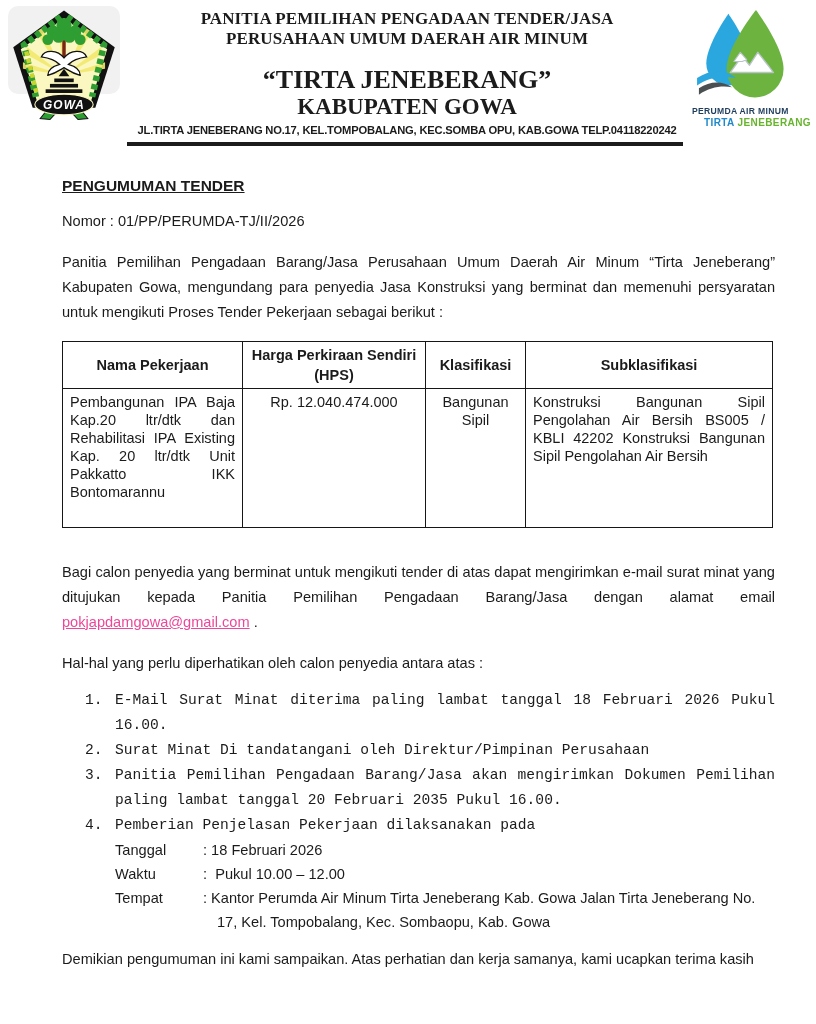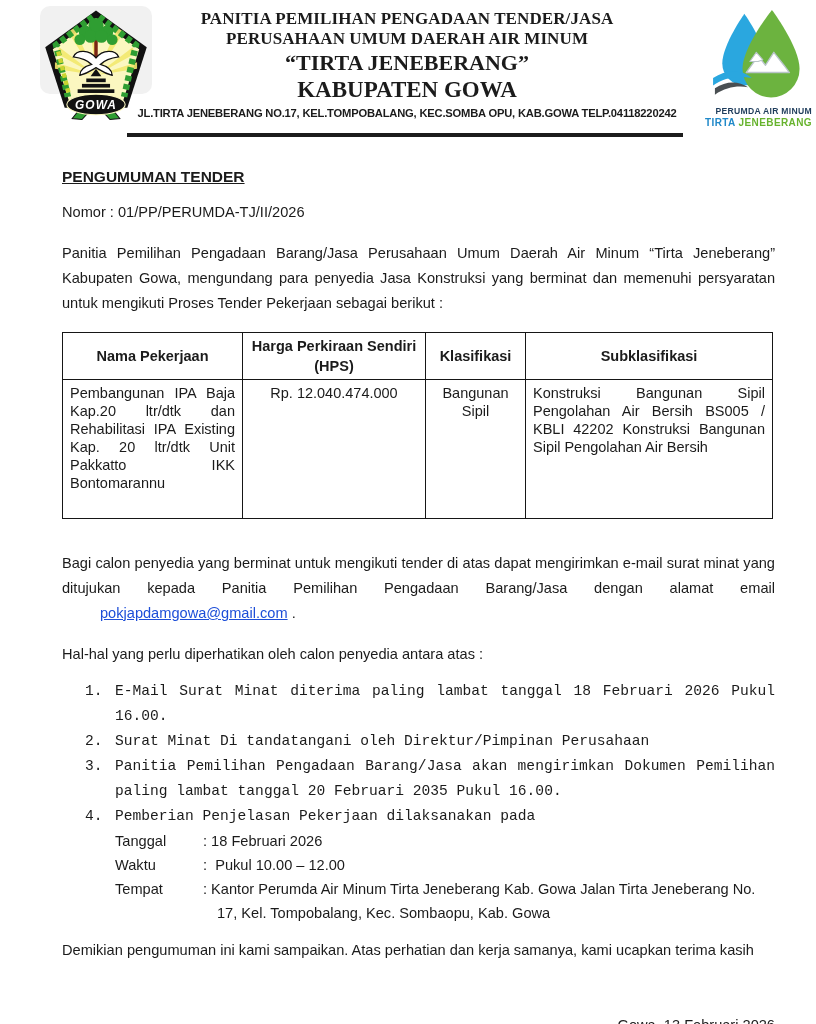--- a/index.html
+++ b/index.html
@@ -3,28 +3,28 @@
 <meta charset="utf-8">
 <style>
   * { margin:0; padding:0; box-sizing:border-box; }
   html,body { background:#ffffff; }
   body { font-family:"Liberation Sans", sans-serif; color:#1b1b1b; }
   .page { position:relative; width:816px; height:1024px; background:#ffffff; overflow:hidden; }
 
   
   .letterhead { display:flex; align-items:flex-start; padding:6px 4px 0 8px; }
   .logo-left-wrap { width:114px; flex:0 0 114px; position:relative; }
-  .logo-left { width:112px; height:88px; background:#f1f1f1; border-radius:10px; padding:2px;margin-left:32px; }
+  .logo-left { width:112px; height:88px; background:#f1f1f1; border-radius:10px; padding:2px; }
   .logo-reflect { width:112px; height:24px; overflow:hidden; opacity:0.14; filter:blur(1px); }
   .head-center { flex:1 1 auto; text-align:center; padding-top:3px; }
   .hc-line1, .hc-line2 { font-family:"Liberation Serif", serif; font-weight:bold; font-size:17px; line-height:20px; letter-spacing:0.1px; }
-  .hc-line3 { font-family:"Liberation Serif", serif; font-weight:bold; font-size:22px; line-height:26px; margin-top:1px; }
+  .hc-line3 { font-family:"Liberation Serif", serif; font-weight:bold; font-size:26px; line-height:26px; margin-top:18px; }
   .hc-line4 { font-family:"Liberation Serif", serif; font-weight:bold; font-size:23px; line-height:27px; }
   .hc-address { font-size:11.2px; font-weight:bold; letter-spacing:-0.2px; line-height:15px; margin-top:3px; white-space:nowrap; }
-  .logo-right { width:120px; flex:0 0 120px; text-align:right; padding-top:4px; }
+  .logo-right { width:120px; flex:0 0 120px; text-align:left; padding-top:4px; }
   .lr-text1 { font-size:8.6px; font-weight:bold; letter-spacing:0.3px; line-height:11px; white-space:nowrap; }
   .lr-text2 { font-size:10px; font-weight:bold; letter-spacing:0.4px; line-height:12px; white-space:nowrap; }
   .divider { margin:4px 0 0 127px; width:556px; height:4px; border-top:2px solid #1c1c1c; border-bottom:2px solid #1c1c1c; }
 
   
   main { padding:0 41px 0 62px; font-size:14.6px; line-height:25px; }
   .title-block { text-align:left; margin-top:28px; }
   .doc-title { display:inline-block; font-weight:bold; font-size:15.5px; text-decoration:underline; line-height:20px; }
   .doc-number { font-size:14.6px; line-height:24px; margin-top:10px; }
   .intro { margin-top:17px; text-align:justify; }
@@ -32,21 +32,21 @@
   table.tender { border-collapse:collapse; table-layout:fixed; width:710px; margin-top:16px; }
   table.tender col.c1 { width:180px; } table.tender col.c2 { width:183px; }
   table.tender col.c3 { width:100px; } table.tender col.c4 { width:247px; }
   table.tender th, table.tender td { border:1.5px solid #161616; font-size:14.5px; }
   table.tender th { font-weight:bold; text-align:center; line-height:20px; padding:3px 4px; }
   table.tender td { vertical-align:top; line-height:18px; padding:4px 7px 26px 7px; }
   td.cell-justify { text-align:justify; }
   td.cell-center { text-align:center; }
 
   .email-para { margin-top:32px; text-align:justify; }
-  a.email-link { color:#1d4ed8; text-decoration:underline; cursor:pointer;margin-left:38px; }
+  a.email-link { color:#ec4899; text-decoration:underline; cursor:pointer; }
   .note-heading { margin-top:16px; }
 
   ol.notes { list-style:none; counter-reset:item; margin:12px 0 0 0; padding:0 0 0 23px; }
   ol.notes li { counter-increment:item; position:relative; padding-left:30px; text-align:justify;font-family:Liberation Mono, monospace; }
   ol.notes li::before { content:counter(item) "."; position:absolute; left:0; }
 
   .details { margin:0 0 0 53px; line-height:24px; }
   .detail-row { display:flex; }
   .detail-label { flex:0 0 88px; }
   .detail-value { flex:1 1 auto; white-space:pre-wrap; padding-left:14px; text-indent:-14px; }
@@ -130,21 +130,21 @@
 
         <path d="M68,0 C68,0 36,40 36,64 a31,31 0 0 0 62,0 C98,40 68,0 68,0 Z" fill="#6cb33f"></path>
 
         <path d="M40,68 L53,50 L61,60 L70,46 L81,60 L87,68 Z" fill="#ffffff" stroke="#b9c4c9" stroke-width="1.5" stroke-linejoin="round"></path>
         <path d="M44,56 L51,46 L58,54 L53,56 Z" fill="#ffffff" stroke="#b9c4c9" stroke-width="1.2" stroke-linejoin="round"></path>
 
         <path d="M4,74 C18,64 36,64 46,74 C32,71 16,73 4,82 Z" fill="#2aa7df"></path>
         <path d="M6,85 C18,77 32,77 42,84 C30,82 18,84 6,92 Z" fill="#4a4f52"></path>
       </svg>
       <div class="lr-text1" style="color:#1f3d5c;">PERUMDA AIR MINUM</div>
-      <div class="lr-text2"><span style="color:#2089c9;">TIRTA</span> <span style="color:#67b32e;">JENEBERANG</span></div>
+      <div class="lr-text2"><span style="color:#2089c9;margin-left:12px;">TIRTA</span> <span style="color:#67b32e;">JENEBERANG</span></div>
     </div>
   </header>
 
   <div class="divider"></div>
 
   <main>
 
     <div class="title-block">
       <div class="doc-title">PENGUMUMAN TENDER</div>
       <div class="doc-number">Nomor : 01/PP/PERUMDA-TJ/II/2026</div>

